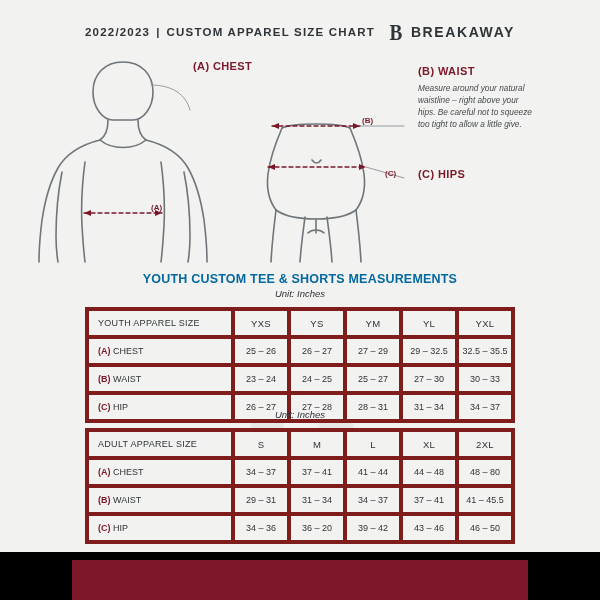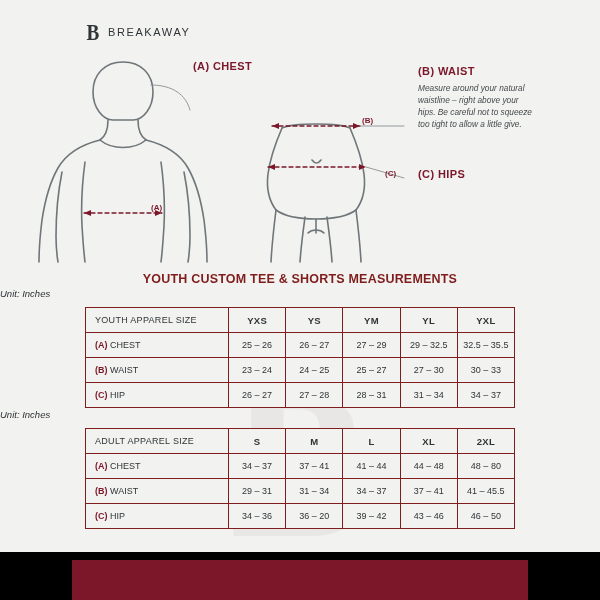--- a/index.html
+++ b/index.html
@@ -34,21 +34,21 @@
     white-space:nowrap;
   }
   .hdr-title .sep{padding:0 6px;color:#2f3437;}
   .brand{display:flex;align-items:center;gap:7px;}
   .brand-mark{
     font-family:"Liberation Serif", serif;
     font-size:24px;font-weight:bold;color:#2f3437;line-height:1;
     transform:scaleX(.8);
   }
   .brand-name{
-    font-size:11px;font-weight:normal;letter-spacing:1.6px;color:#2f3437;
+    font-size:14px;font-weight:bold;letter-spacing:1.6px;color:#2f3437;
   }
   
   .diagram{
     position:absolute;left:0;top:50px;width:600px;height:225px;
   }
   .figsvg{position:absolute;left:0;top:0;}
   .callout{position:absolute;width:118px;}
   .callout .ttl{
     font-size:11px;font-weight:bold;color:#7b1728;letter-spacing:.4px;
     margin:0 0 5px 0;
@@ -57,40 +57,40 @@
     font-size:8.3px;line-height:1.45;color:#444a4d;font-style:italic;
   }
   .co-chest{left:193px;top:10px;width:110px;}
   .co-waist{left:418px;top:15px;}
   .co-hips{left:418px;top:118px;}
   .lbl{
     position:absolute;font-size:8px;font-weight:bold;color:#7b1728;
   }
   
   .sec-title{
-    text-align:center;font-size:12.5px;font-weight:bold;color:#7f1d1d;
+    text-align:center;font-size:12.5px;font-weight:bold;color:#0369a1;
     letter-spacing:.2px;
   }
   .sec-sub{
-    font-size:9.5px;font-style:italic;color:#2f3437;
+    text-align:center;font-size:9.5px;font-style:italic;color:#2f3437;
     margin-top:2px;
   }
   table{
     border-collapse:collapse;width:430px;margin:8px auto 0 auto;
     table-layout:fixed;
   }
   th,td{
-    border:1px solid #7f1d1d;
+    border:4px solid #7f1d1d;
     height:22px;
     font-size:9px;color:#2f3437;text-align:center;
     background:#f2f2f0;
   }
   th.first,td.first{text-align:left;padding-left:9px;width:132px;}
   th{font-weight:normal;letter-spacing:.3px;}
-  th.size-label{font-weight:bold;font-size:9.5px;}
+  th.size-label{font-weight:normal;font-size:9.5px;}
   td.rowlab{font-size:9px;}
   td.rowlab .mk{color:#7b1728;font-weight:bold;}
   .youth-block{position:absolute;left:0;top:272px;width:600px;}
   .adult-block{position:absolute;left:0;top:407px;width:600px;}
   
   .footer{
     position:absolute;left:0;bottom:0;width:600px;height:48px;
     background:#000;
   }
   .footer-bar{
@@ -100,20 +100,23 @@
 </style>
 </head>
 <body>
 
 <div class="page">
 
   <div class="watermark">B</div>
 
   <div class="header">
     <div class="hdr-inner">
+      <div class="hdr-title">
+        <span>2022/2023</span><span class="sep">|</span><span>CUSTOM APPAREL SIZE CHART</span>
+      </div>
       <div class="brand">
         <span class="brand-mark">B</span>
         <span class="brand-name">BREAKAWAY</span>
       </div>
     </div>
   </div>
 
   <div class="diagram">
 
     <svg class="figsvg" width="600" height="225" viewBox="0 0 600 225">

